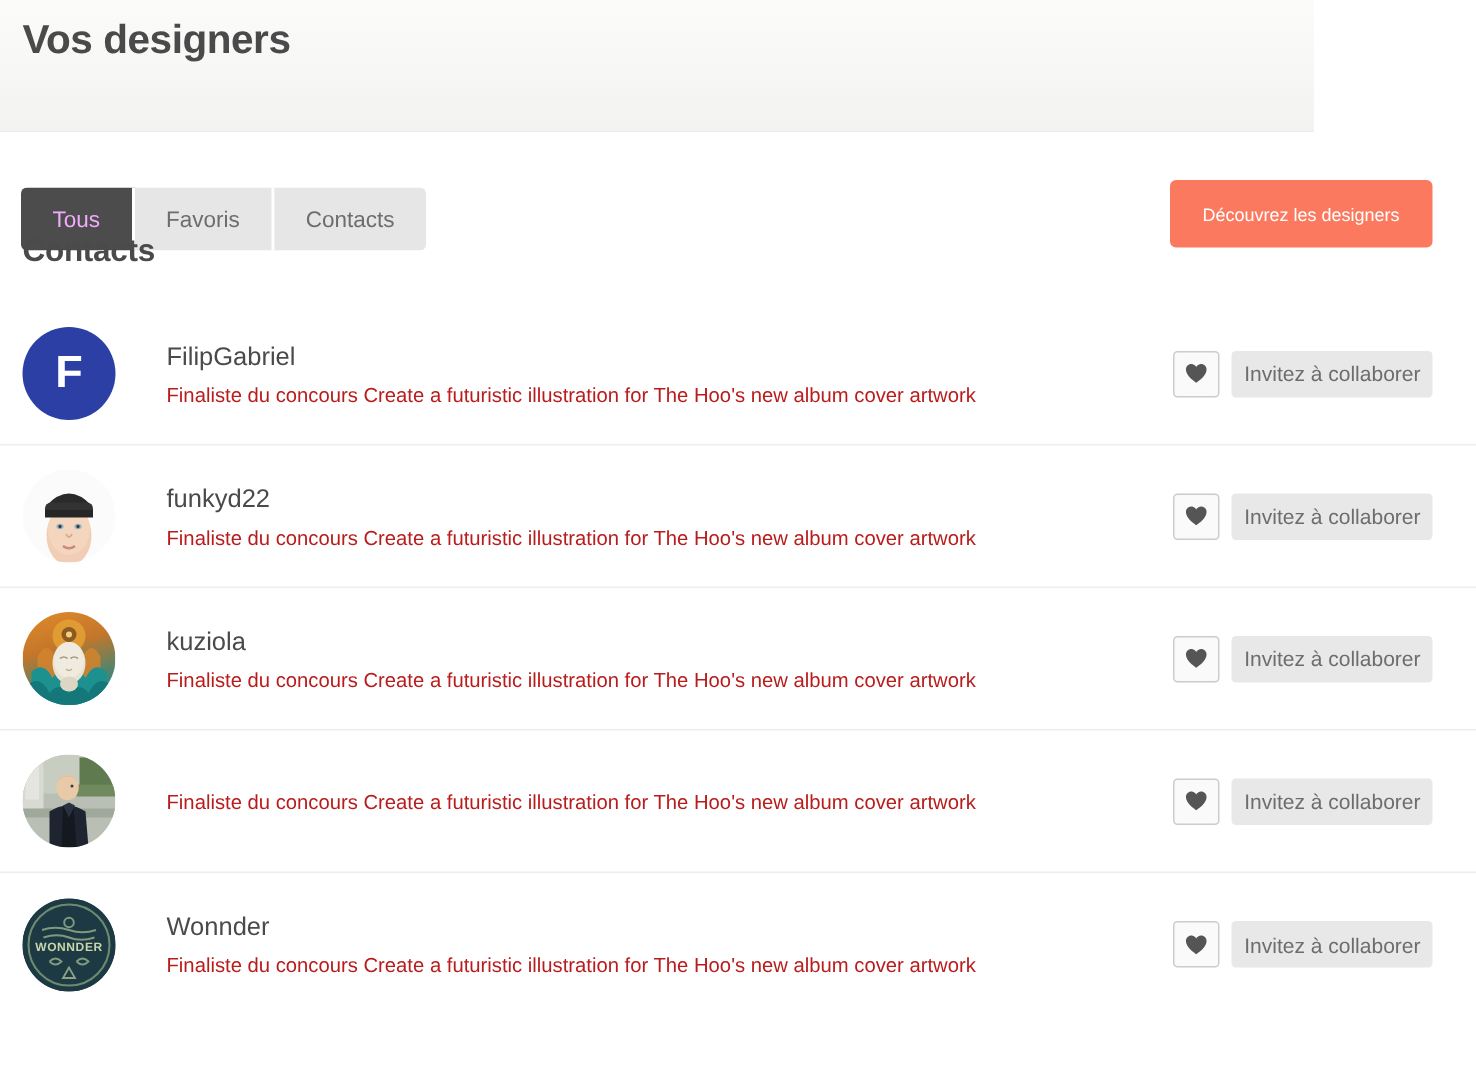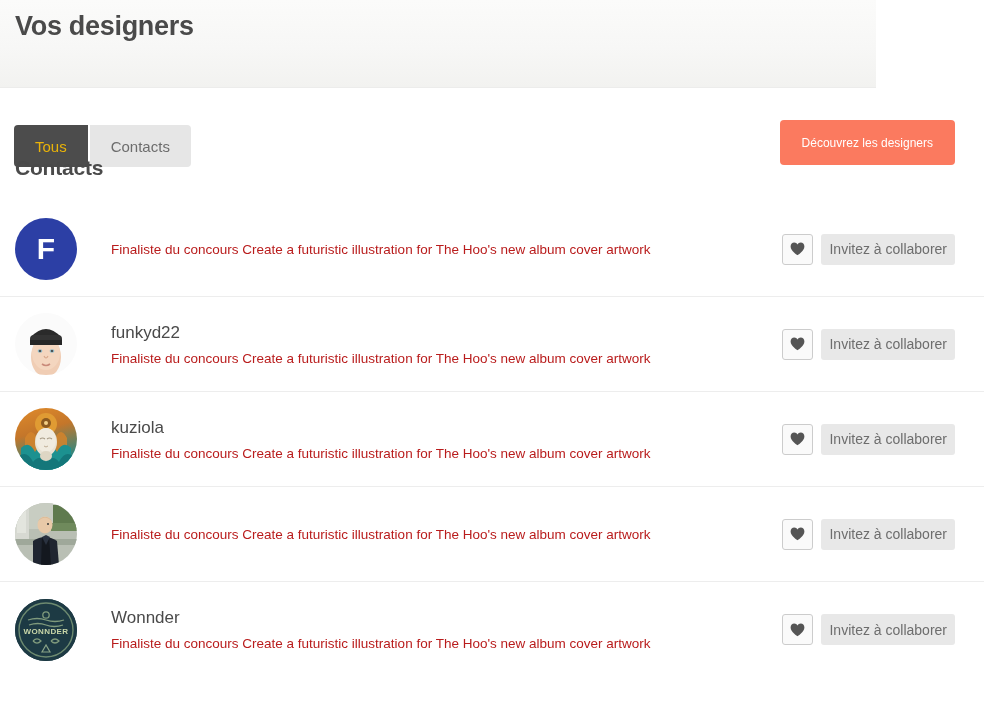--- a/index.html
+++ b/index.html
@@ -55,21 +55,21 @@
     font-size: 15px;
     color: #6d6d6d;
     background: #e6e6e6;
     border-right: 2px solid #ffffff;
     cursor: pointer;
     white-space: nowrap;
   }
   .tab:last-child { border-right: none; }
   .tab.active {
     background: #4c4c4c;
-    color: #eab308;
+    color: #f0abfc;
   }
 
   .discover-btn {
     position: absolute;
     right: 29px;
     top: 32px;
     height: 45px;
     padding: 0 22px;
     display: flex;
     align-items: center;
@@ -184,37 +184,41 @@
 <div class="page-header">
   <div class="page-title">Vos designers</div>
 </div>
 
 <div class="toolbar">
   <div class="tab-group">
     <div class="tab active">
       <span>Tous</span>
     </div>
     <div class="tab">
+      <span>Favoris</span>
+    </div>
+    <div class="tab">
       <span>Contacts</span>
     </div>
   </div>
 
   <button class="discover-btn">Découvrez les designers</button>
 </div>
 
 <div class="main">
   <h2 class="section-heading">Contacts</h2>
 
   <div class="contact-list">
 
     <div class="contact-row">
       <div class="avatar" style="background:#2c3fa5;">
         <span class="avatar-initial">F</span>
       </div>
       <div class="contact-info">
+        <div class="contact-name">FilipGabriel</div>
         <div class="contact-desc">Finaliste du concours Create a futuristic illustration for The Hoo's new album cover artwork</div>
       </div>
       <div class="row-actions">
         <button class="fav-btn">
           <svg width="15" height="14" viewBox="0 0 15 14">
             <path d="M7.5 13.2 C7.5 13.2 0.6 8.9 0.6 4.4 C0.6 2.1 2.3 0.6 4.2 0.6 C5.7 0.6 6.9 1.5 7.5 2.6 C8.1 1.5 9.3 0.6 10.8 0.6 C12.7 0.6 14.4 2.1 14.4 4.4 C14.4 8.9 7.5 13.2 7.5 13.2 Z" fill="#555555"></path>
           </svg>
         </button>
         <button class="invite-btn">Invitez à collaborer</button>
       </div>

